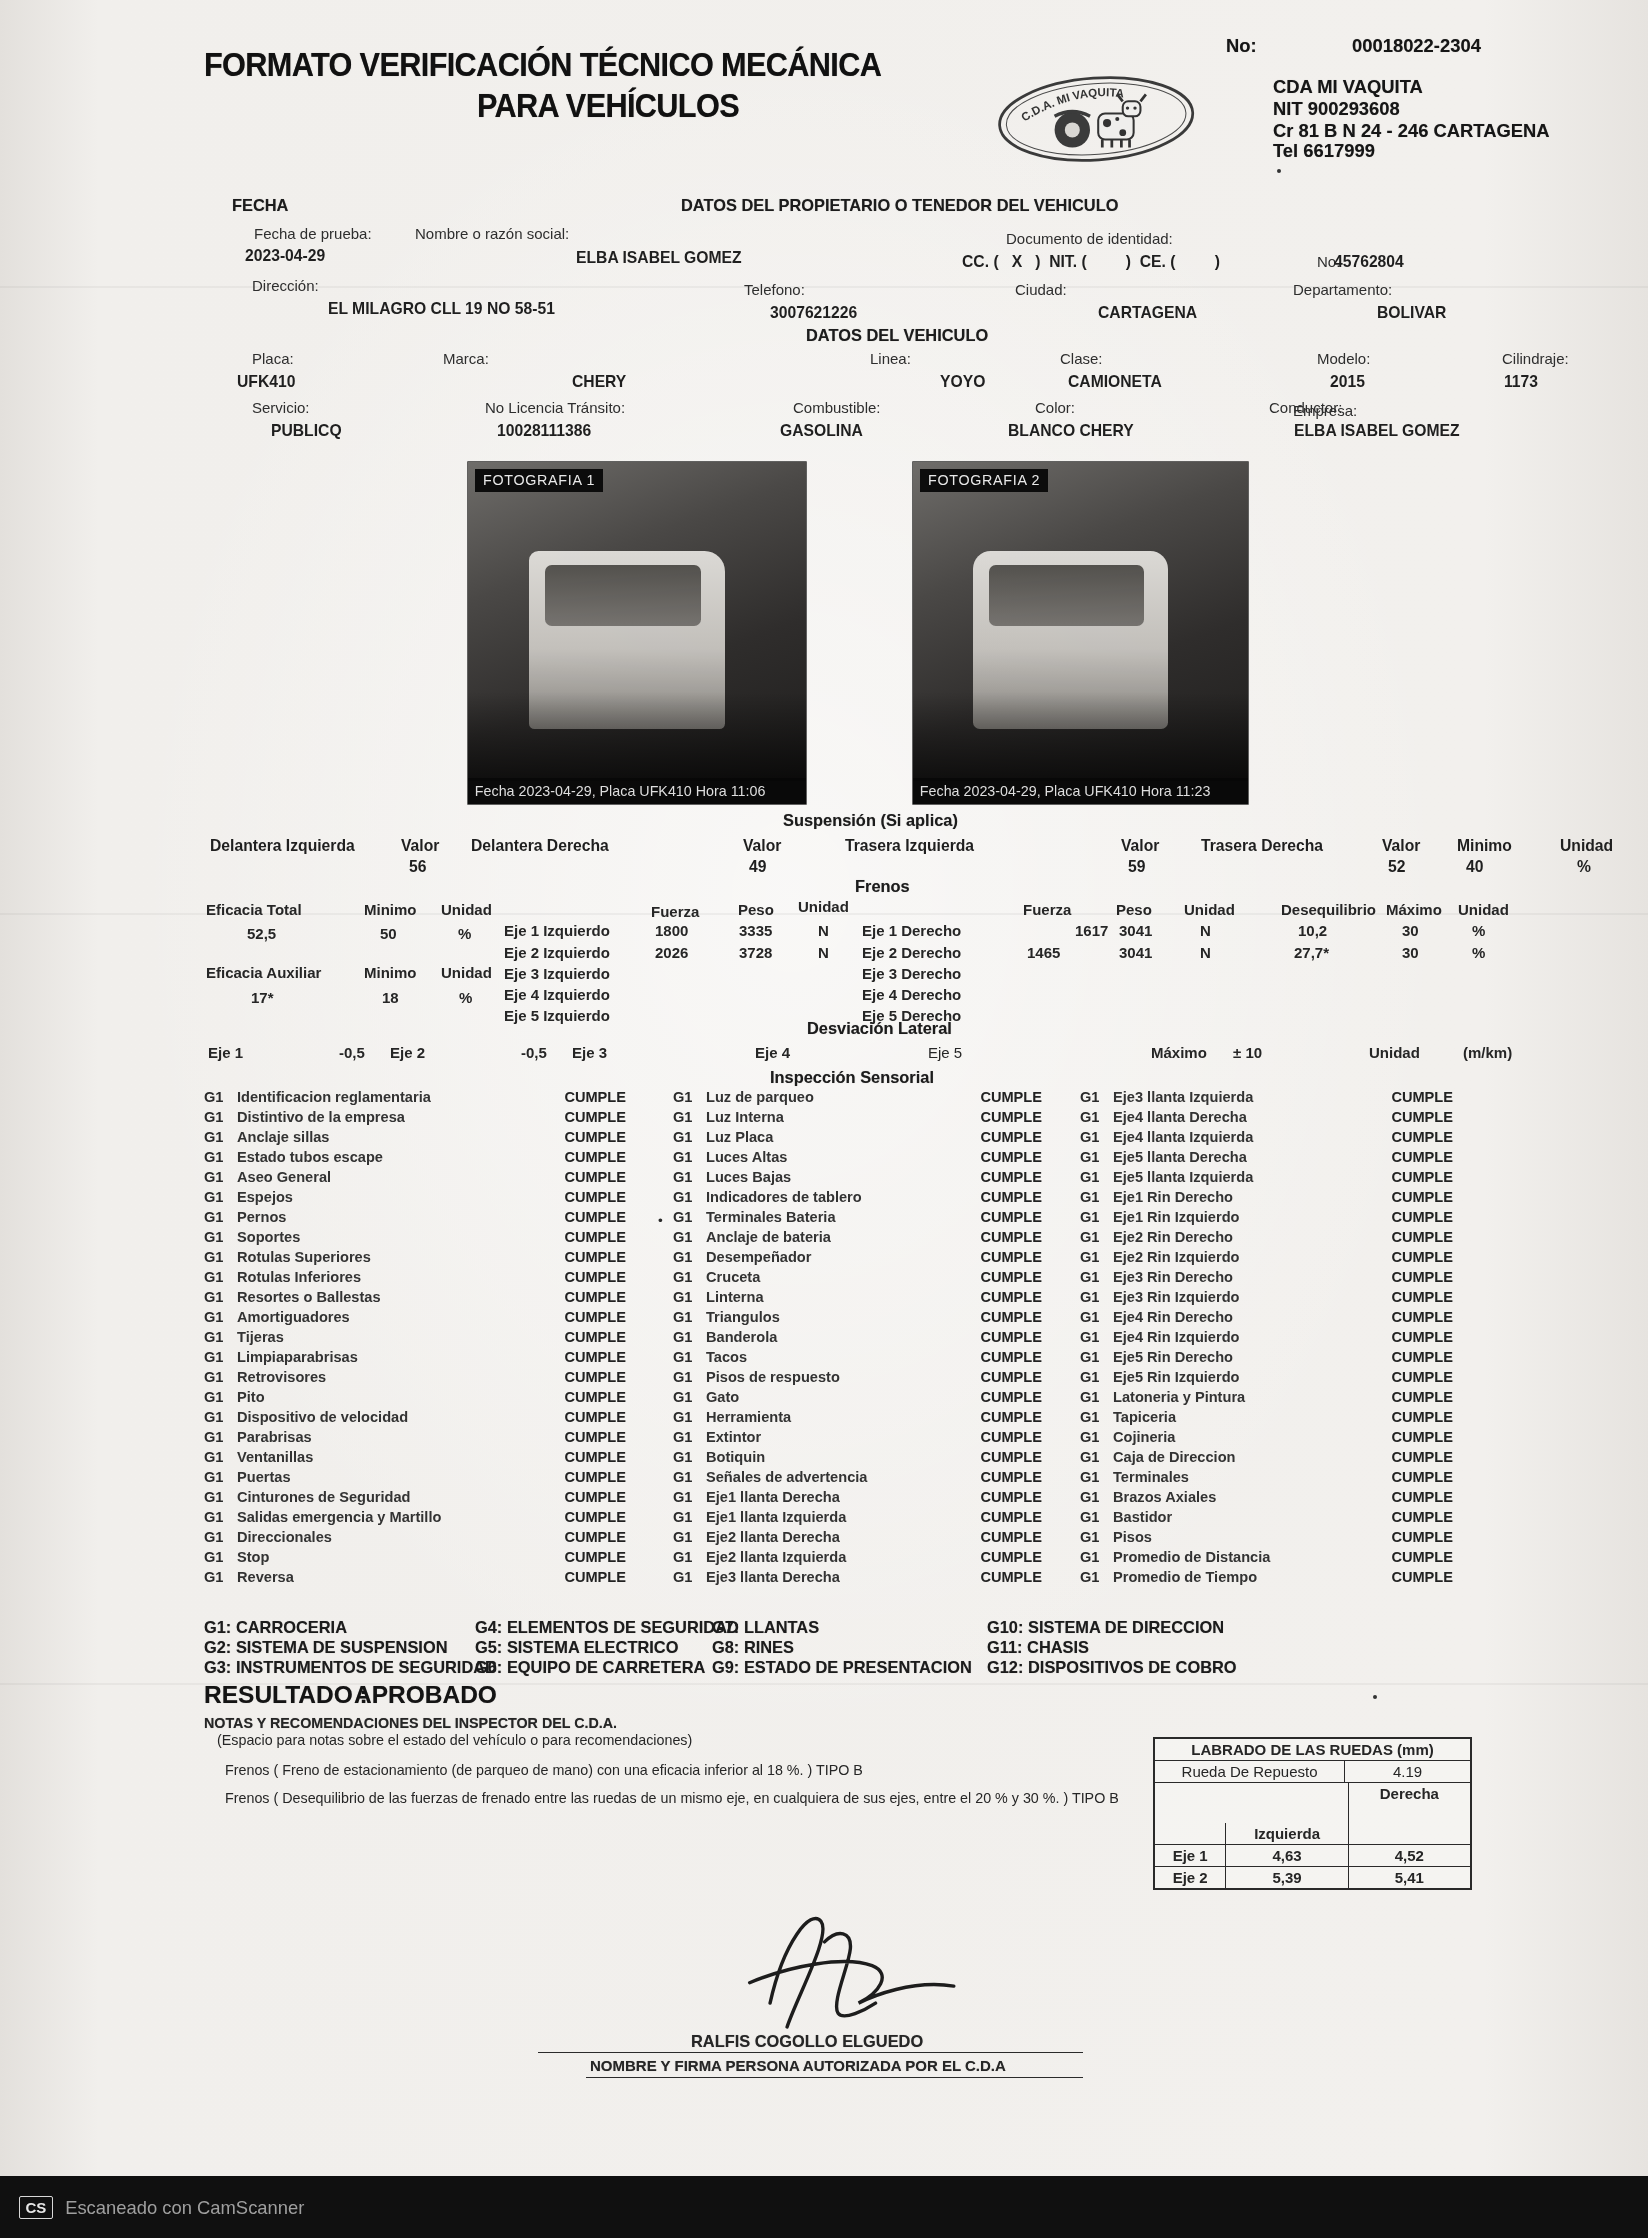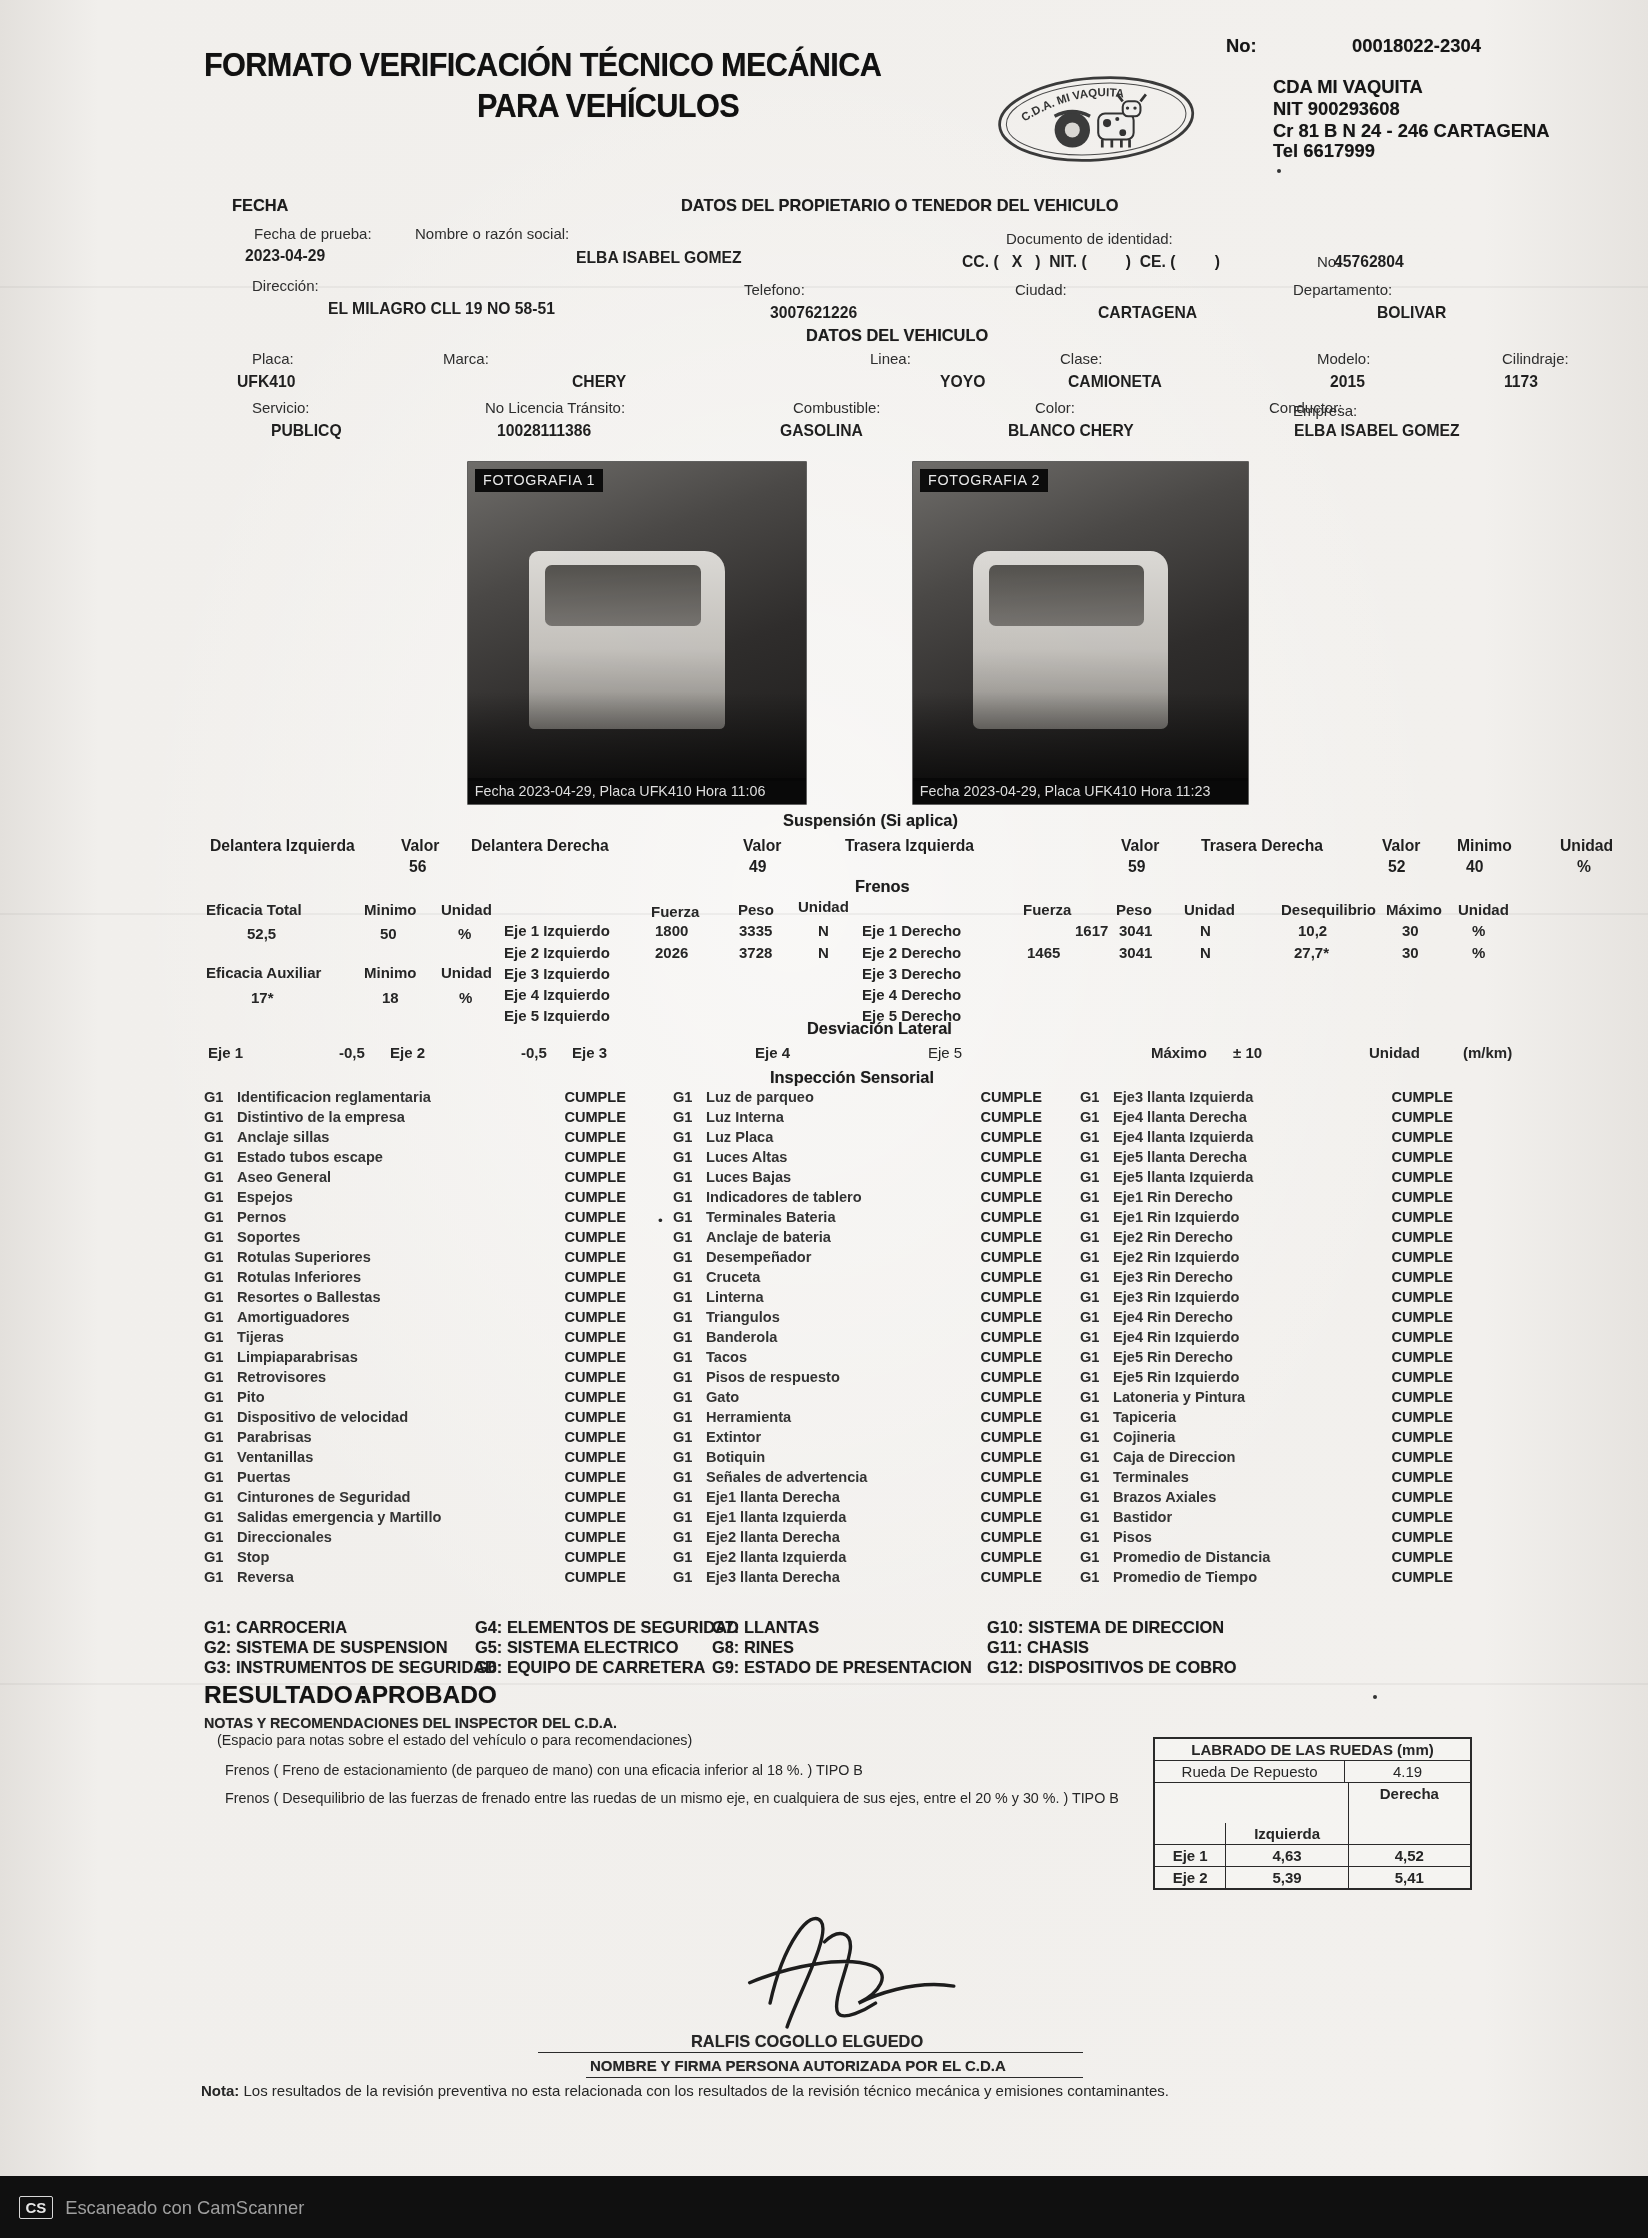--- a/index.html
+++ b/index.html
@@ -695,24 +695,20 @@
   <div class="abs" style="left:668px;top:1901px;width:313px;height:143px;">
     <svg width="313" height="143" viewBox="0 0 460 210">
       <path d="M 150 150 C 170 60, 210 10, 225 30 C 240 50, 190 140, 175 185 M 120 120 C 180 95, 260 80, 300 95 C 330 107, 310 135, 280 150 C 300 140, 360 115, 420 125 M 230 60 C 250 40, 270 45, 268 70 C 266 95, 240 150, 250 165 C 258 176, 290 160, 305 150" fill="none" stroke="#1d1d1d" stroke-width="5" stroke-linecap="round"></path>
     </svg>
   </div>
   <div class="sigline" style="left:538px;top:2052px;width:545px;"></div>
   <div class="abs b blur" style="left:691px;top:2032px;font-size:16.4px;background:linear-gradient(transparent,transparent);">RALFIS COGOLLO ELGUEDO</div>
   <div class="abs b blur" style="left:590px;top:2057px;font-size:15px;">NOMBRE Y FIRMA PERSONA AUTORIZADA POR EL C.D.A</div>
   <div class="sigline" style="left:586px;top:2077px;width:497px;"></div>
 
-  <div class="abs" style="left:201px;top:2082px;font-size:15px;white-space:nowrap;">
-    <span class="b">Nota:</span>
-    <span>Los resultados de la revisión preventiva no esta relacionada con los resultados de la revisión técnico mecánica y emisiones contaminantes.</span>
-  </div>
 
   <div class="cambar">
     <div class="csbox">CS</div>
     <div class="cstext">Escaneado con CamScanner</div>
   </div>
 
 </div>
 
 
 </body></html>

